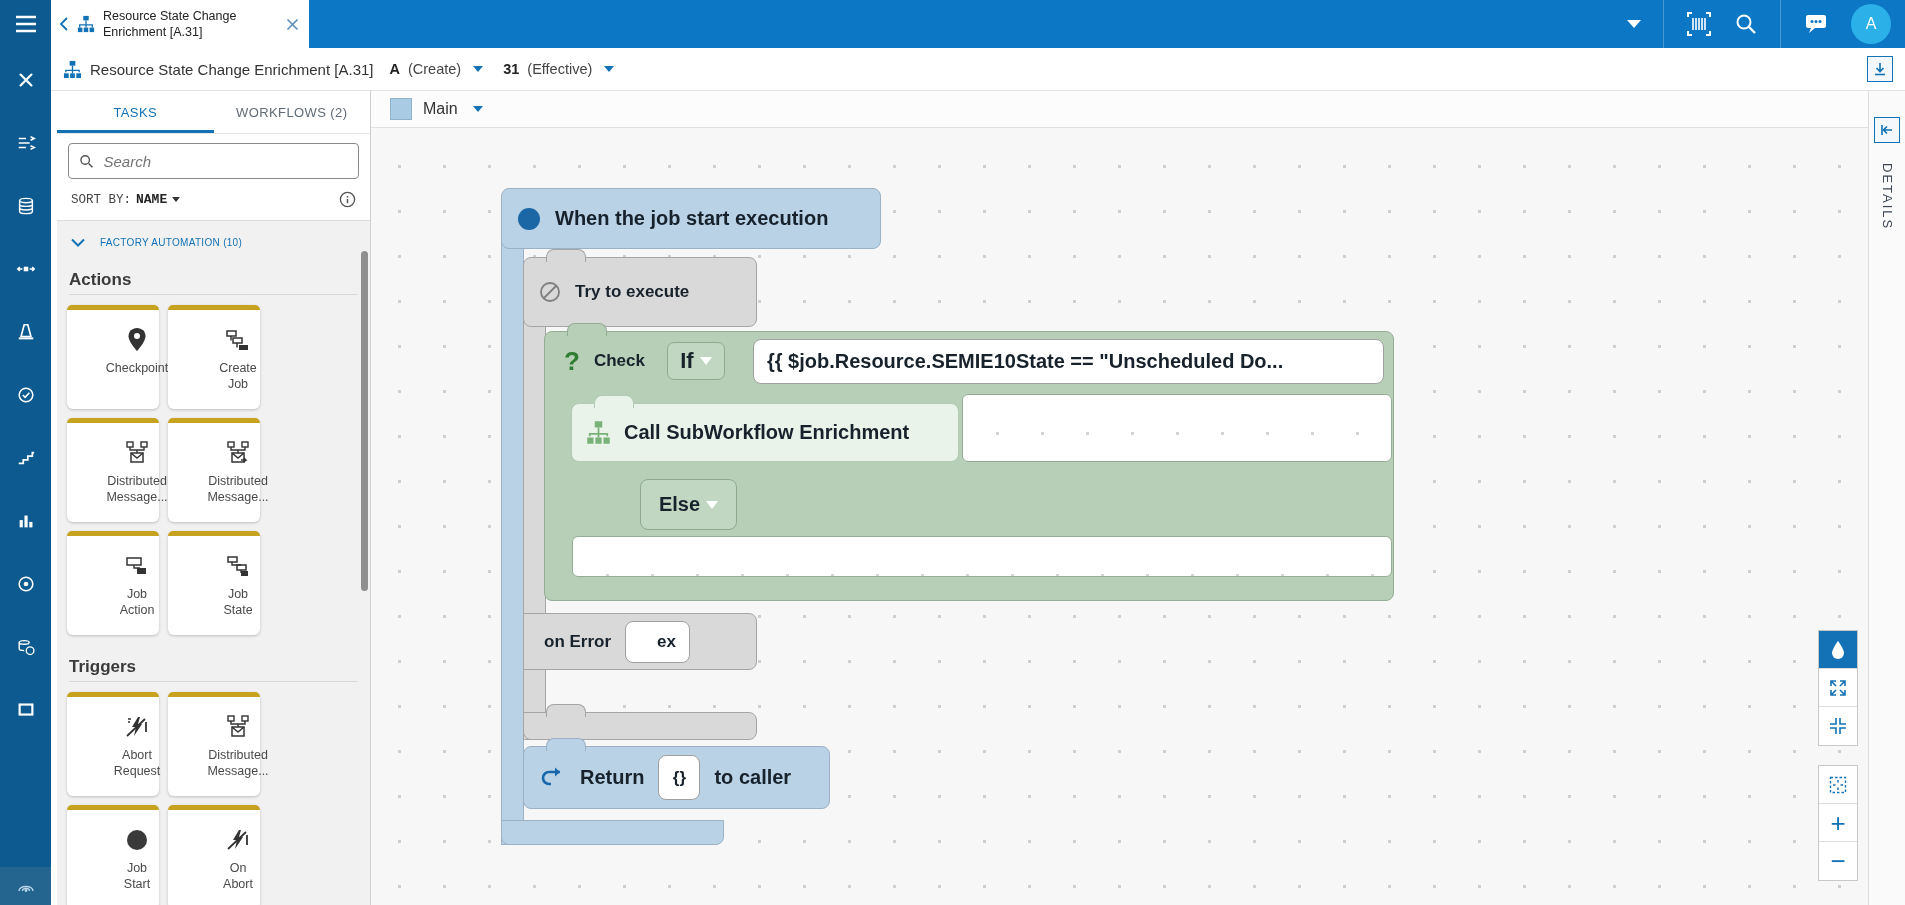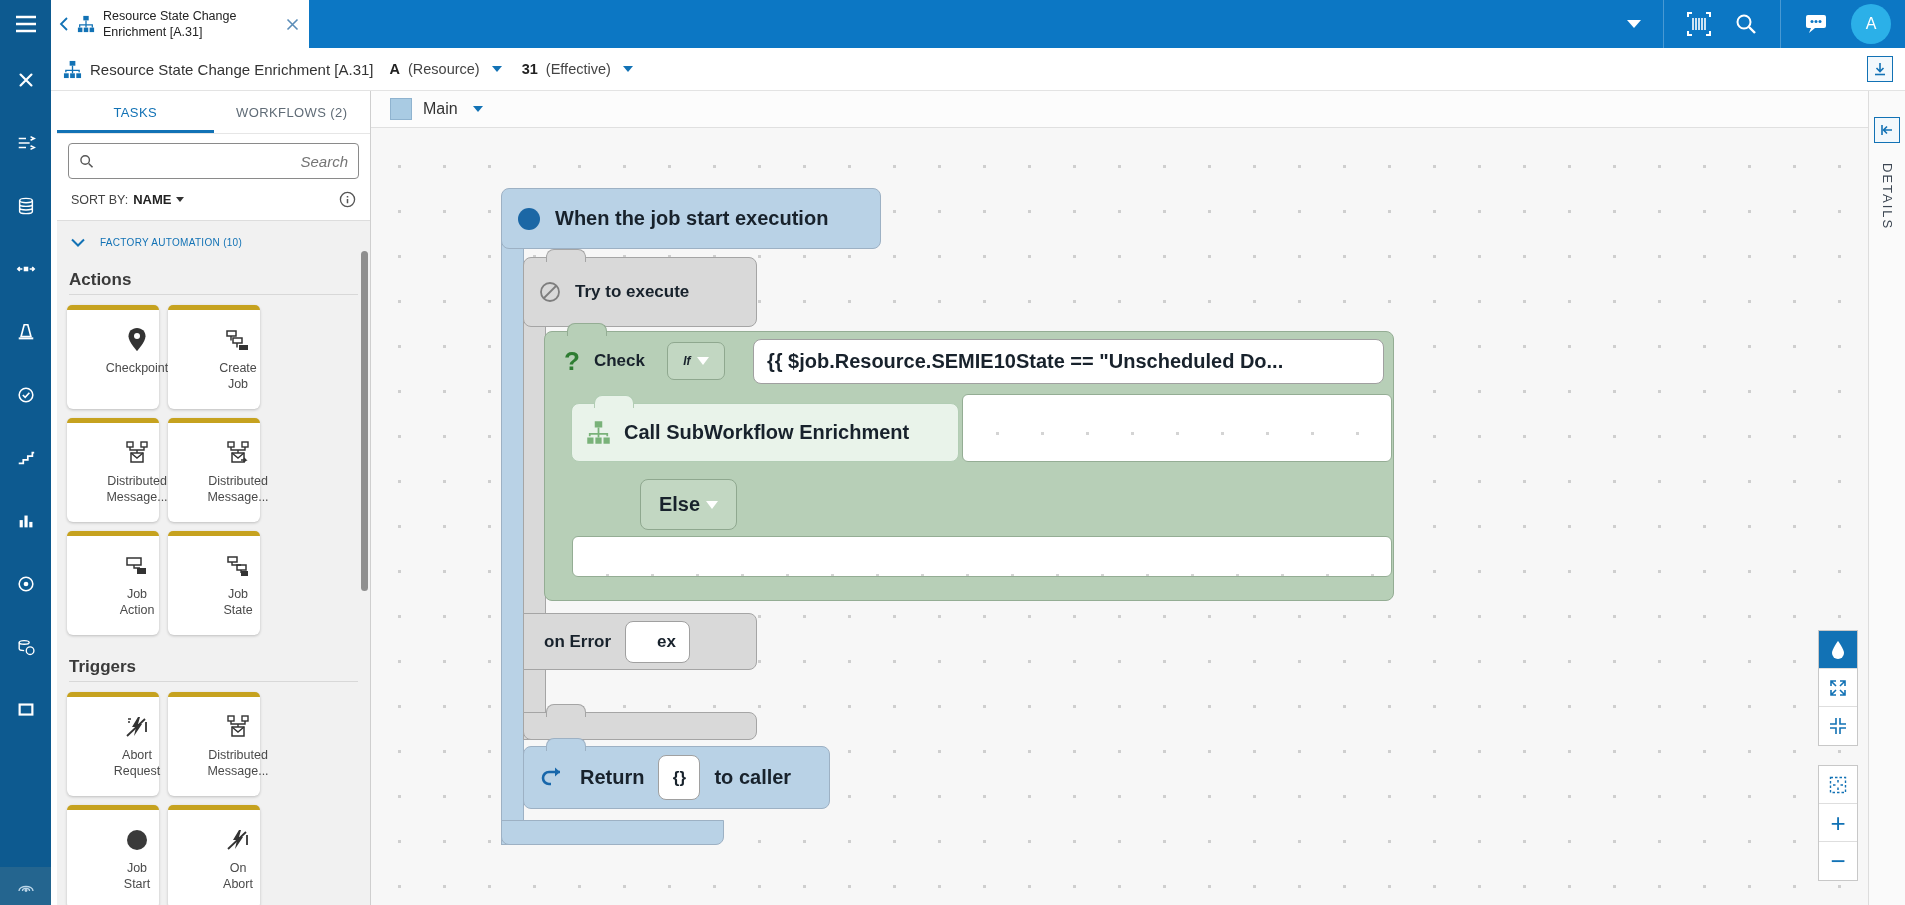--- a/index.html
+++ b/index.html
@@ -31,22 +31,22 @@
   .crumb .sq-btn{position:absolute;right:12px;top:8px;}
 
   
   .palette{position:absolute;left:57px;top:91px;width:314px;bottom:0;background:#fff;border-right:1px solid #cfcfcf;display:flex;flex-direction:column;z-index:30;}
   .p-tabs{height:43px;display:flex;border-bottom:1px solid #e6e6e6;position:relative;}
   .p-tab{flex:1;display:flex;align-items:center;justify-content:center;font-size:13px;letter-spacing:.4px;cursor:pointer;}
   .p-tab.active{color:#1272b5;box-shadow:inset 0 -3px 0 #1272b5;}
   .p-tab.idle{color:#5f6b76;}
   .p-search{padding:9px 11px 7px;}
   .p-search .box{height:36px;border:1px solid #8a8a8a;border-radius:4px;display:flex;align-items:center;gap:9px;padding:0 10px;background:#fff;}
-  .p-search input{border:none;outline:none;font-size:15px;font-style:italic;color:#666;width:100%;font-family:"Liberation Sans",sans-serif;background:transparent;text-align:right;}
-  .p-sort{display:flex;align-items:center;padding:5px 14px 12px;font-size:12.5px;color:#444;}
+  .p-search input{border:none;outline:none;font-size:15px;font-style:italic;color:#666;width:100%;font-family:"Liberation Sans",sans-serif;background:transparent;}
+  .p-sort{display:flex;align-items:center;padding:5px 14px 12px;font-size:12.5px;color:#444;font-family:Liberation Mono, monospace;}
   .p-sort b{font-size:13px;color:#222;margin-left:5px;}
   .p-sort .caret-s{width:0;height:0;border-left:4px solid transparent;border-right:4px solid transparent;border-top:5px solid #333;margin-left:5px;}
   .p-sort .spacer{flex:1;}
   .p-body{flex:1;background:#f1f1f1;border-top:1px solid #ddd;overflow:hidden;position:relative;}
   .sec-hd{display:flex;align-items:center;gap:15px;padding:16px 14px 10px;color:#1272b5;font-size:10px;letter-spacing:.3px;cursor:pointer;}
   .grp-ttl{font-size:17px;font-weight:700;color:#3a3a3a;margin:12px 12px 4px;}
   .grp-hr{border-bottom:1px solid #d8d8d8;margin:0 12px 10px;}
   .tiles{display:flex;flex-wrap:wrap;gap:9px;padding:0 10px 10px;}
   .tile{width:92px;height:104px;background:#fff;border-radius:6px;box-shadow:0 1px 3px rgba(0,0,0,.22);position:relative;padding-top:14px;cursor:pointer;display:flex;flex-direction:column;align-items:center;padding-left:48px;}
   .tile.gold::before{content:"";position:absolute;top:0;left:0;right:0;height:5px;background:#c6a21f;border-radius:6px 6px 0 0;}
@@ -211,21 +211,21 @@
   <div class="crumb">
     <svg width="19" height="19" viewBox="0 0 20 20">
         <rect x="7" y="1" width="6" height="5" fill="#1272b5"></rect>
         <path d="M10 6v3M3 13v-2h14v2M10 9v5" stroke="#1272b5" stroke-width="1.4" fill="none"></path>
         <rect x="1" y="14" width="5" height="5" fill="#1272b5"></rect>
         <rect x="7.5" y="14" width="5" height="5" fill="#1272b5"></rect>
         <rect x="14" y="14" width="5" height="5" fill="#1272b5"></rect>
       </svg>
     <span class="name">Resource State Change Enrichment [A.31]</span>
     <b style="margin-left:8px;">A</b>
-    <span class="lbl">(Resource)</span>
+    <span class="lbl">(Create)</span>
     <span class="caret-b"></span>
     <b style="margin-left:8px;">31</b>
     <span class="lbl">(Effective)</span>
     <span class="caret-b"></span>
     <div class="sq-btn">
       <svg width="14" height="14" viewBox="0 0 14 14">
           <path d="M7 1v8M3.5 6L7 9.5 10.5 6" stroke="#1272b5" stroke-width="1.6" fill="none"></path>
           <path d="M2 12.5h10" stroke="#1272b5" stroke-width="1.6"></path>
         </svg>
     </div>
@@ -413,21 +413,21 @@
     </div>
     <div class="blk b-gray bump" style="--bg:#d9d9d9;--bd:#a5a5a5;left:158px;top:584px;width:234px;height:28px;border-radius:0 8px 8px 8px;"></div>
 
     <div class="blk b-green bump" style="--bg:#b7cfb7;--bd:#94ad94;left:179px;top:203px;width:850px;height:270px;"></div>
     <div class="slot" style="left:597px;top:266px;width:430px;height:68px;"></div>
     <div class="slot" style="left:207px;top:408px;width:820px;height:41px;"></div>
     <div style="position:absolute;left:179px;top:203px;width:850px;height:60px;display:flex;align-items:center;gap:14px;padding:0 10px 0 20px;">
       <span style="color:#2e7d32;font-size:26px;font-weight:700;">?</span>
       <span class="btext">Check</span>
       <span class="drop" style="width:58px;height:38px;margin-left:8px;">
-        <span class="btext" style="font-size:12px;font-style:italic;">If</span>
+        <span class="btext" style="font-size:22px;">If</span>
         <span class="dcaret"></span>
       </span>
       <span class="field" style="margin-left:14px;flex:1;height:45px;">
         <span class="btext" style="font-size:20px;overflow:hidden;">{{ $job.Resource.SEMIE10State == "Unscheduled Do...</span>
       </span>
     </div>
 
     <div class="blk b-lgreen bump" style="--bg:#e9f3ea;--bd:#b2cdb4;left:206px;top:275px;width:388px;height:59px;display:flex;align-items:center;gap:13px;padding:0 14px;">
       <svg width="25" height="25" viewBox="0 0 20 20" style="flex:none;">
           <rect x="7" y="1" width="6" height="5" fill="#79b279"></rect>

